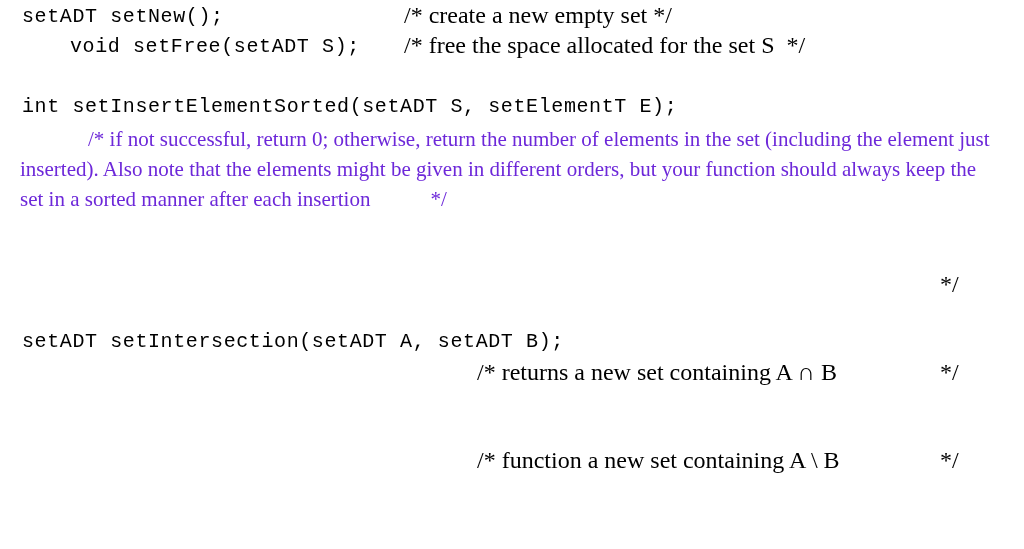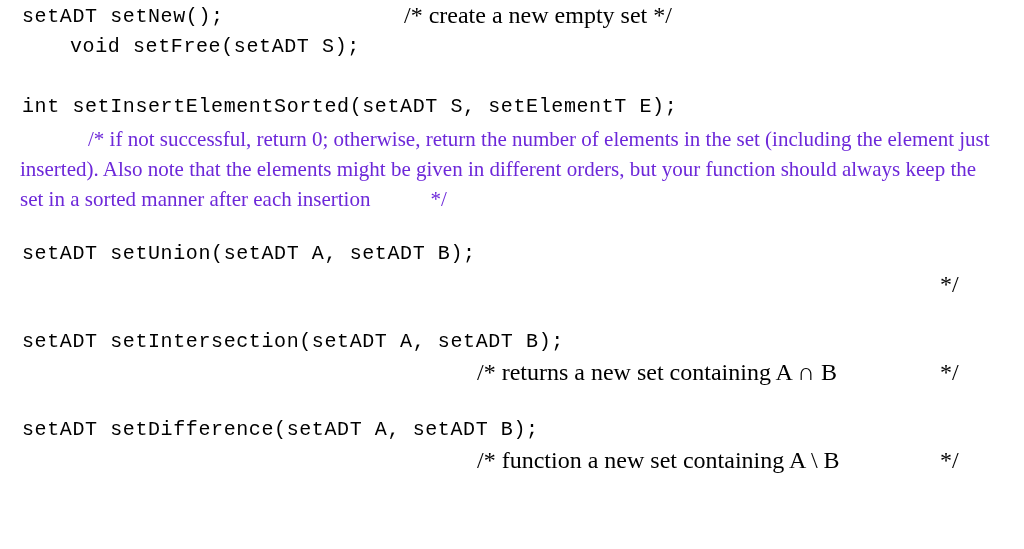--- a/index.html
+++ b/index.html
@@ -70,31 +70,30 @@
 </style>
 </head>
 <body>
 
 <div class="page">
 
   <span class="run code" style="left:22px; top:4px;">setADT setNew();</span>
   <span class="run comment" style="left:404px; top:2px;">/* create a new empty set */</span>
 
   <span class="run code" style="left:22px; top:34px;margin-left:48px;">void setFree(setADT S);</span>
+  <span class="run comment" style="left:404px; top:32px;">/* free the space allocated for the set S  */</span>
 
   <span class="run code" style="left:22px; top:94px;text-align:center;">int setInsertElementSorted(setADT S, setElementT E);</span>
 
   <div class="para" style="left:20px; top:124px; width:980px;">
     <span class="indent-lead"></span><span>/* if not successful, return 0; otherwise, return the number of elements in the set (including the element just inserted). Also note that the elements might be given in different orders, but your function should always keep the set in a sorted manner after each insertion</span><span class="tail-gap"></span><span>*/</span>
   </div>
 
-  <span class="run code" style="left:22px; top:241px;">setADT setUnion(setADT A, setADT B);</span>
   <span class="run comment" style="left:940px; top:271px;">*/</span>
 
   <span class="run code" style="left:22px; top:329px;">setADT setIntersection(setADT A, setADT B);</span>
   <span class="run comment" style="left:477px; top:359px;">/* returns a new set containing A ∩ B</span>
   <span class="run comment" style="left:940px; top:359px;">*/</span>
 
-  <span class="run code" style="left:22px; top:417px;">setADT setDifference(setADT A, setADT B);</span>
   <span class="run comment" style="left:477px; top:447px;">/* function a new set containing A \ B</span>
   <span class="run comment" style="left:940px; top:447px;">*/</span>
 
 </div>
 
 </body></html>

